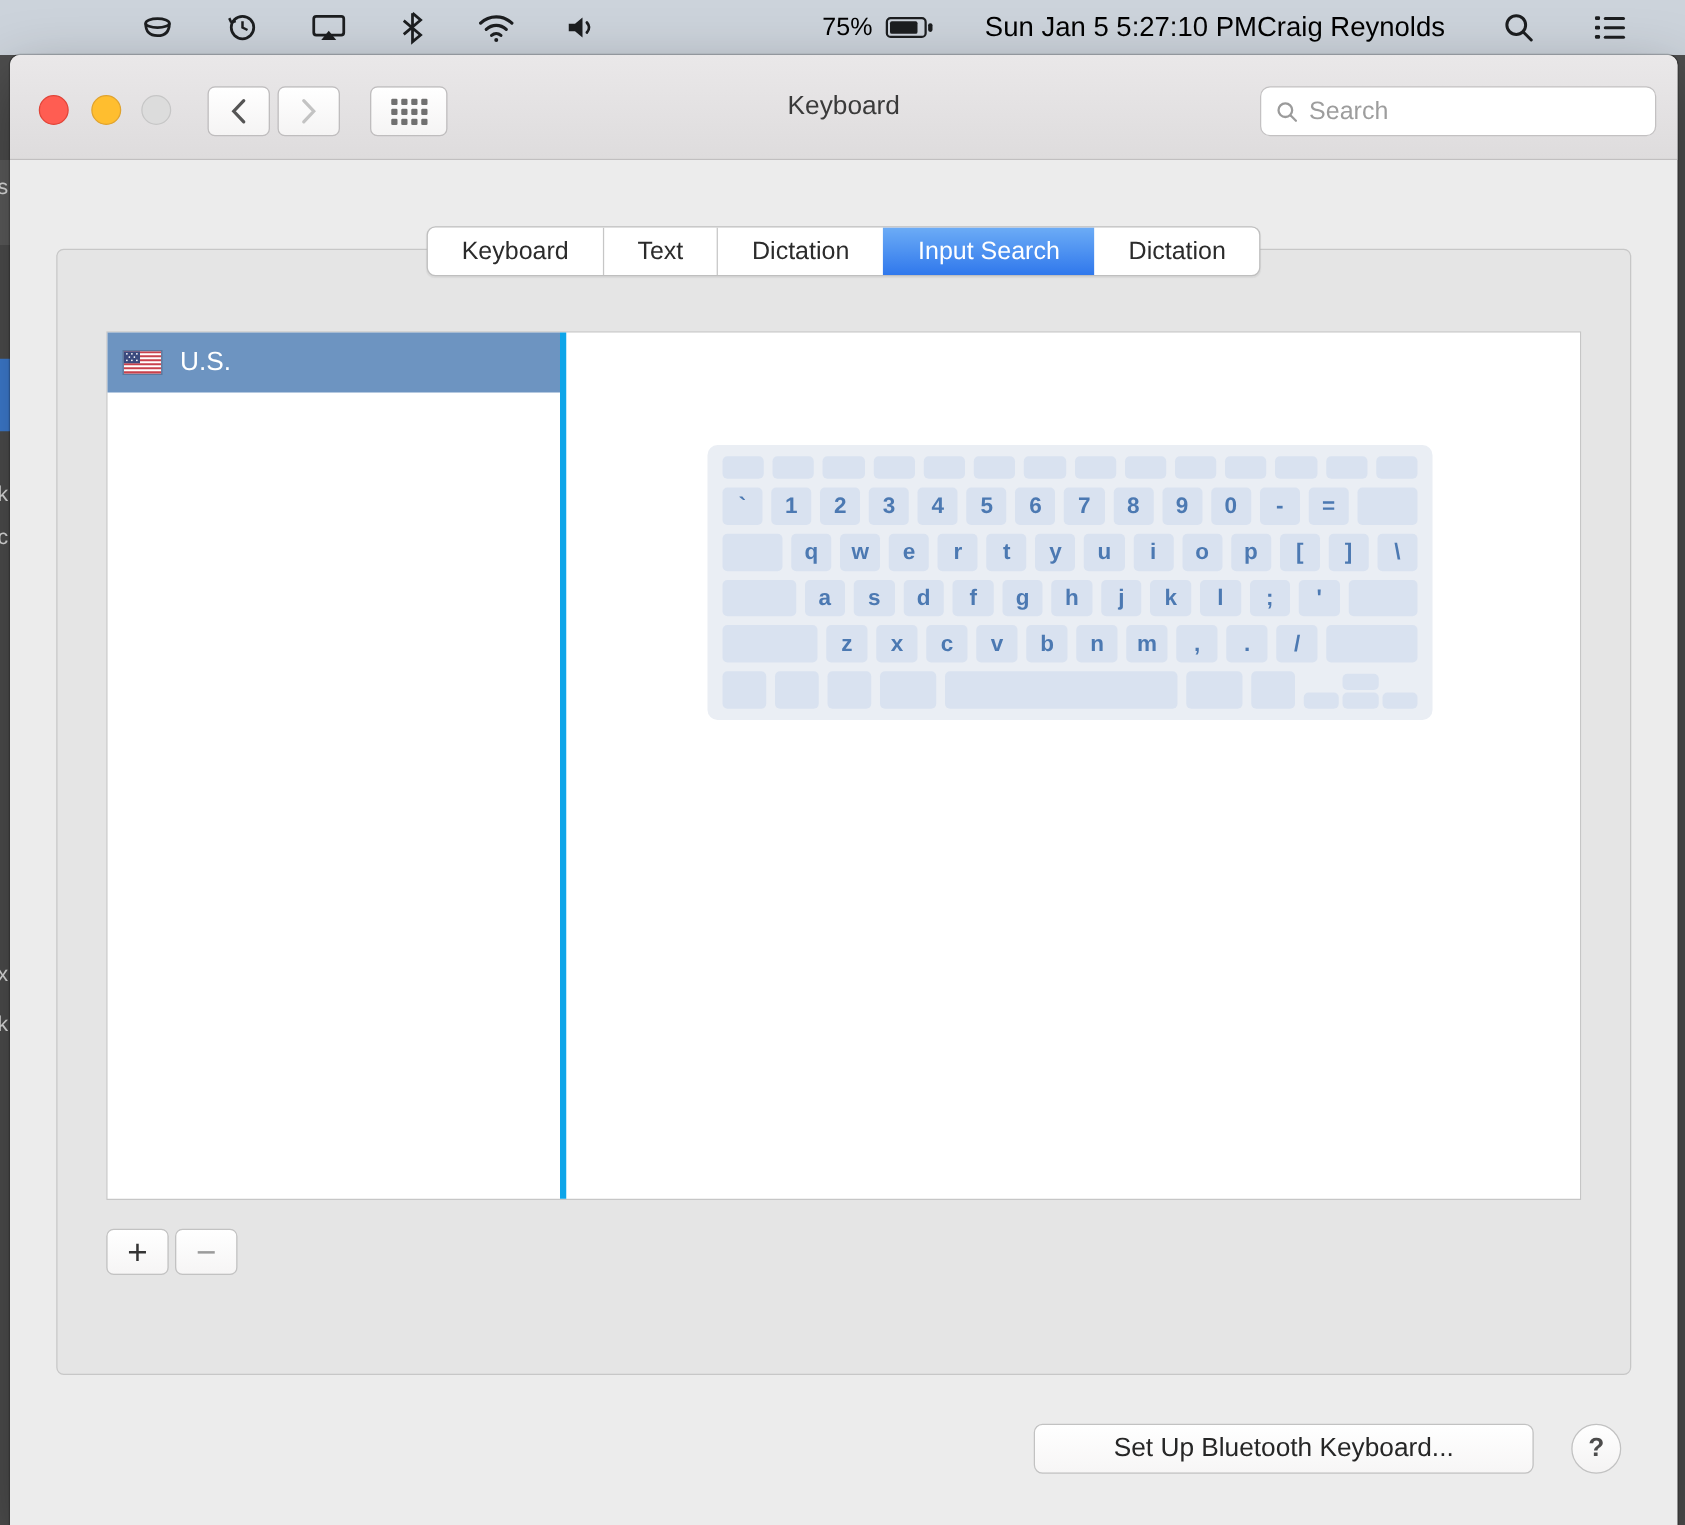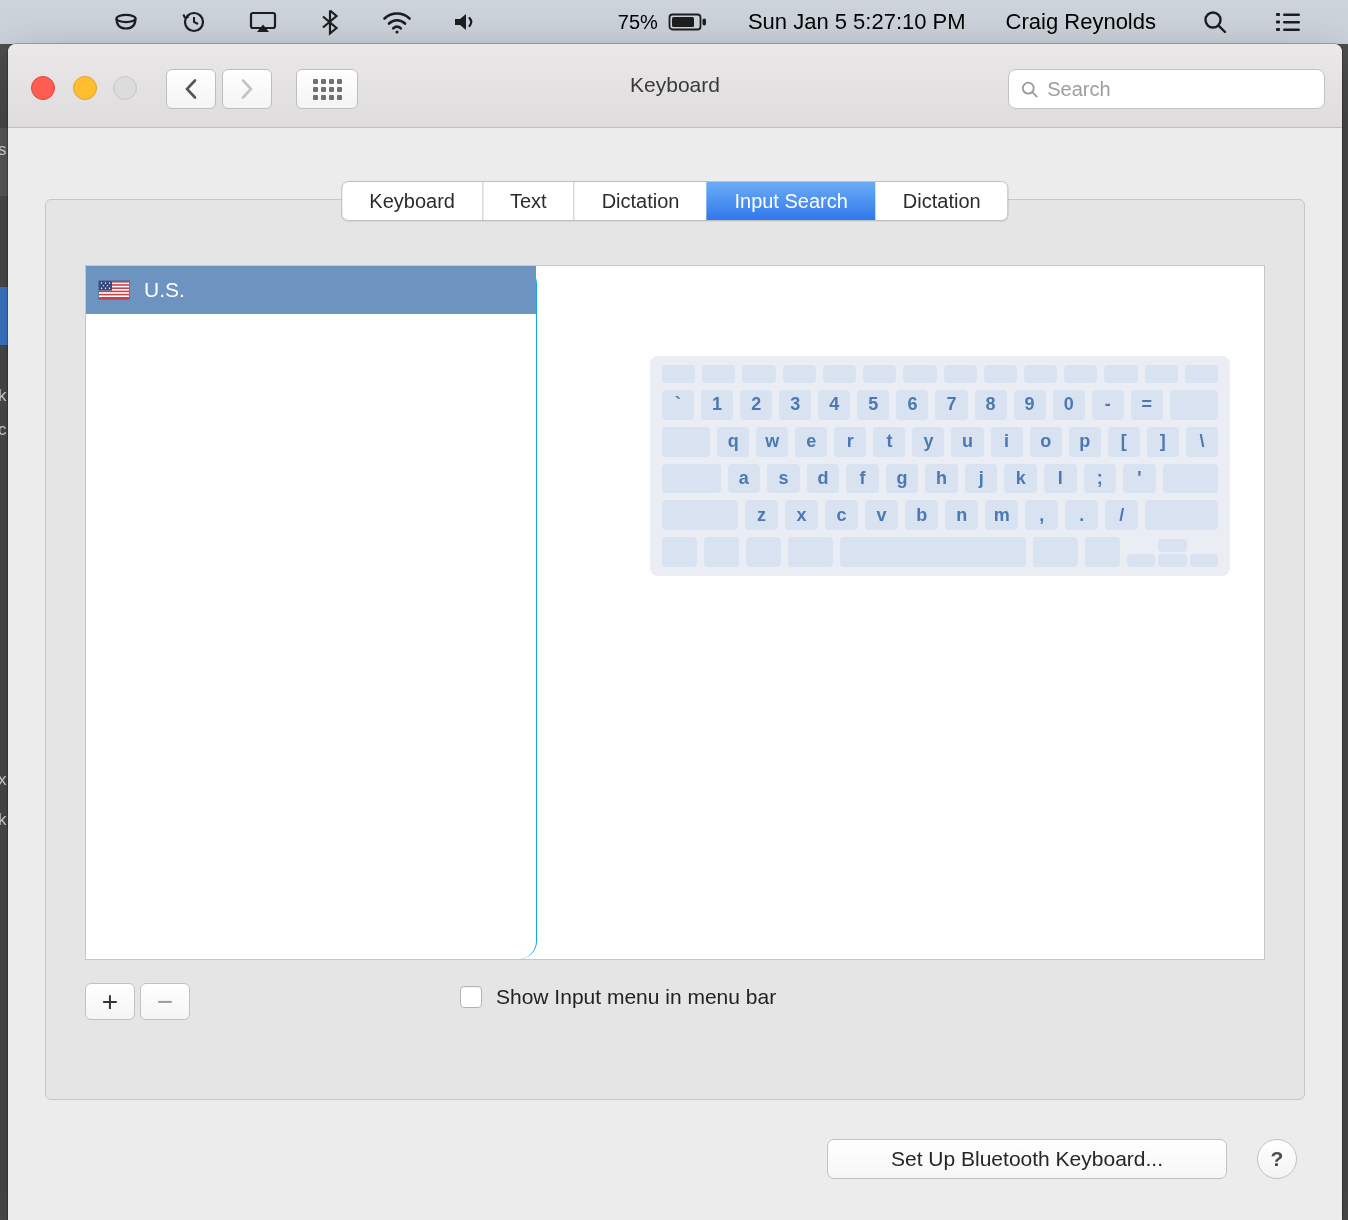--- a/index.html
+++ b/index.html
@@ -18,21 +18,21 @@
     display: flex; align-items: center;
     color: #1c1e20;
   }
   .mb-left { display: flex; align-items: center; gap: 40px; margin-left: 112px; }
   .mb-right { display: flex; align-items: center; margin-left: auto; }
   .mb-icon { display: flex; align-items: center; }
   .mb-icon svg { display: block; }
   .mb-text { font-size: 22px; color: #000000; white-space: nowrap; }
   .mb-batt-pct { font-size: 20px; margin-right: 10px; }
   .mb-batt { margin-right: 40px; }
-  .mb-clock { margin-right: 40px; }
+  .mb-clock { }
   .mb-user { margin-right: 46px; text-align: right; }
   .mb-search { margin-right: 46px; }
   .mb-list { margin-right: 46px; }
 
   
   .bg-strip { position: absolute; left: 0; top: 44px; width: 8px; height: 1176px; background: #4e4e4e; overflow: hidden; }
   .bg-sliver { position: absolute; left: 0; width: 8px; }
   .bg-frag { position: absolute; left: -2px; width: 12px; color: #e3e3e3; font-size: 17px; }
 
   
@@ -107,21 +107,21 @@
   .panel {
     position: absolute; left: 37px; top: 155px; width: 1260px; height: 901px;
     background: #e5e5e5; border: 1px solid #c7c7c7; border-radius: 6px;
   }
 
   .content-box {
     position: absolute; left: 77px; top: 221px; width: 1180px; height: 695px;
     background: #ffffff; border: 1px solid #c6c6c6;
     display: flex;
   }
-  .source-list { width: 451px; border-right: 1px solid #0ea5e9; border-radius: 18px; }
+  .source-list { width: 367px; border-right: 5px solid #0ea5e9; }
   .source-row {
     height: 48px; display: flex; align-items: center; gap: 15px;
     padding-left: 13px; font-size: 21px;
   }
   .source-row.selected { background: #6d94c1; color: #ffffff; }
   .flag { box-shadow: 0 0 0 1px rgba(0,0,0,0.18); display: block; }
 
   .preview-pane { position: relative; flex: 1; }
 
   
@@ -445,21 +445,17 @@
               <div class="kb-key half"></div>
             </div>
           </div>
         </div>
     </div>
   </div>
 
   <div class="list-btn btn-add">+</div>
   <div class="list-btn btn-remove">−</div>
 
-  <div class="checkbox-row">
-    <div class="checkbox"></div>
-    <span class="lbl">Show Input menu in menu bar</span>
-  </div>
 
   <div class="bt-button">Set Up Bluetooth Keyboard...</div>
   <div class="help-button">?</div>
 
 </div>
 
 </body></html>

